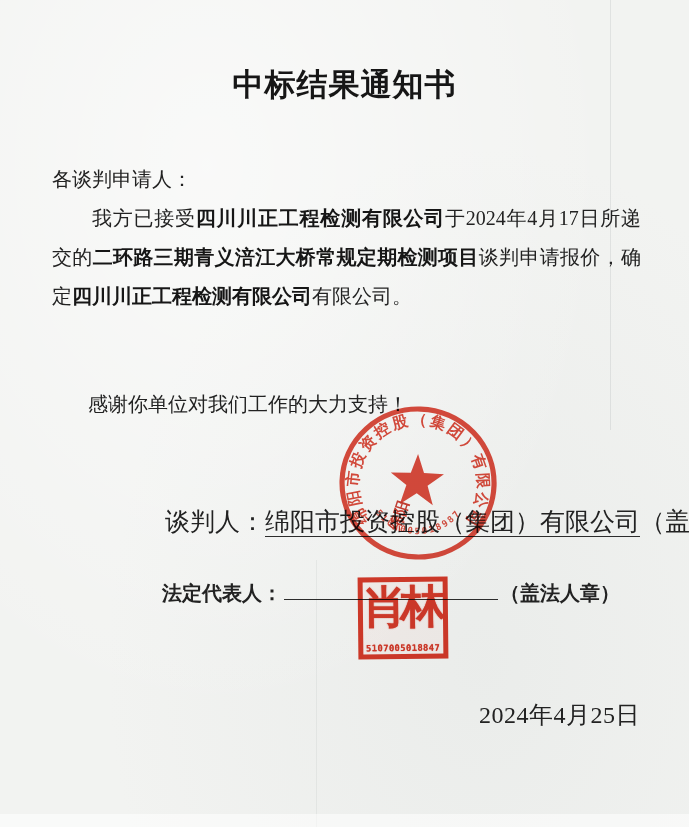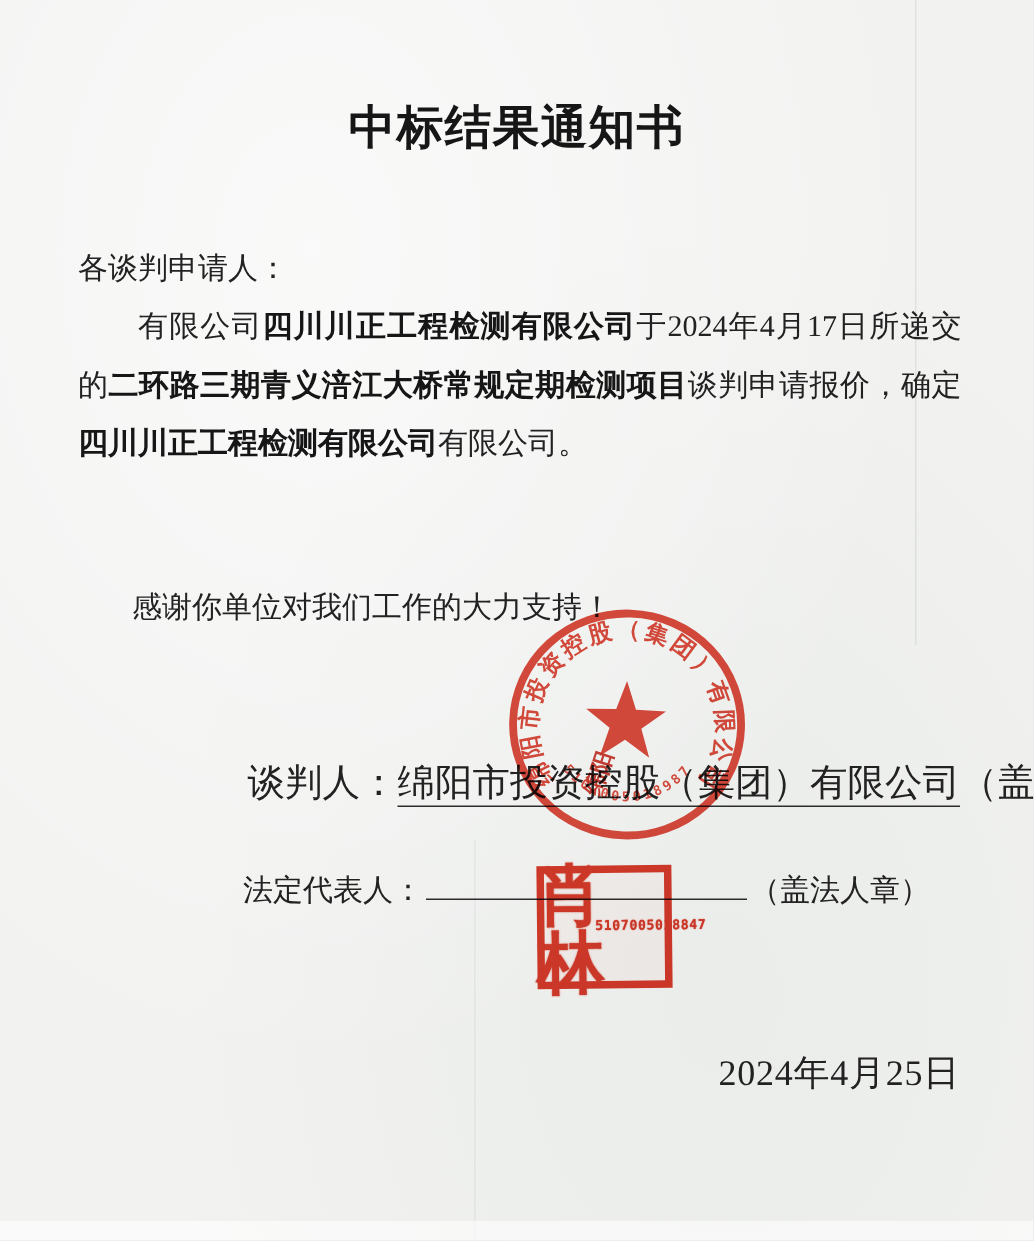--- a/index.html
+++ b/index.html
@@ -38,21 +38,21 @@
     position:absolute;left:88px;top:391px;
     font-size:20px;color:#222;
   }
   .negotiator-line{
     position:absolute;left:165px;top:505px;
     font-size:25px;color:#222;white-space:nowrap;
   }
   .underlined{border-bottom:1.5px solid #2c2c2c;padding-bottom:1px;}
   .legalrep-line{
     position:absolute;left:162px;top:580px;
-    font-size:20px;color:#222;white-space:nowrap;
+    font-size:20px;color:#222;white-space:nowrap;font-weight:bold;
   }
   .blank-line{
     display:inline-block;width:214px;height:18px;
     border-bottom:1.5px solid #2c2c2c;vertical-align:baseline;
     margin:0 2px;
   }
   .date-line{
     position:absolute;right:49px;top:699px;
     font-size:24px;color:#222;letter-spacing:.5px;
   }
@@ -64,21 +64,21 @@
     transform:rotate(2deg);
     opacity:.94;
   }
   
   .name-stamp{
     position:absolute;left:358px;top:577px;width:90px;height:82px;
     border:5px solid #d9301f;
     box-sizing:border-box;
     mix-blend-mode:multiply;
     transform:rotate(-.6deg);
-    display:flex;flex-direction:row;align-items:center;justify-content:space-between;
+    display:flex;flex-direction:column;align-items:center;justify-content:space-between;
     background:rgba(255,60,40,.03);
     opacity:.95;
   }
   .name-stamp .stamp-name{
     font-size:45px;line-height:1;font-weight:900;color:#d9301f;
     letter-spacing:-7px;margin-top:2px;margin-left:-5px;
     text-shadow:0 0 1.2px #d9301f;
     font-family:"Liberation Sans","DejaVu Sans",sans-serif;
   }
   .name-stamp .stamp-code{
@@ -95,21 +95,21 @@
 <div class="page">
 
   <div class="crease c1"></div>
   <div class="crease c2"></div>
   <div class="bottom-light"></div>
 
   <div class="doc-title">中标结果通知书</div>
 
   <div class="body-block">
     <span class="salutation">各谈判申请人：</span>
-    <p class="main-para"><span>有限公司</span><span class="seg-bold">四川川正工程检测有限公司</span><span>于2024年4月17日所递交的</span><span class="seg-bold">二环路三期青义涪江大桥常规定期检测项目</span><span>谈判申请报价，确定</span><span class="seg-bold">四川川正工程检测有限公司</span><span>有限公司。</span></p>
+    <p class="main-para"><span>我方已接受</span><span class="seg-bold">四川川正工程检测有限公司</span><span>于2024年4月17日所递交的</span><span class="seg-bold">二环路三期青义涪江大桥常规定期检测项目</span><span>谈判申请报价，确定</span><span class="seg-bold">四川川正工程检测有限公司</span><span>有限公司。</span></p>
   </div>
 
   <div class="thanks-line">感谢你单位对我们工作的大力支持！</div>
 
   <div class="negotiator-line"><span>谈判人：</span><span class="underlined">绵阳市投资控股（集团）有限公司</span><span>（盖单位章）</span></div>
 
   <div class="legalrep-line"><span>法定代表人：</span><span class="blank-line"></span><span>（盖法人章）</span></div>
 
   <div class="date-line">2024年4月25日</div>
 

